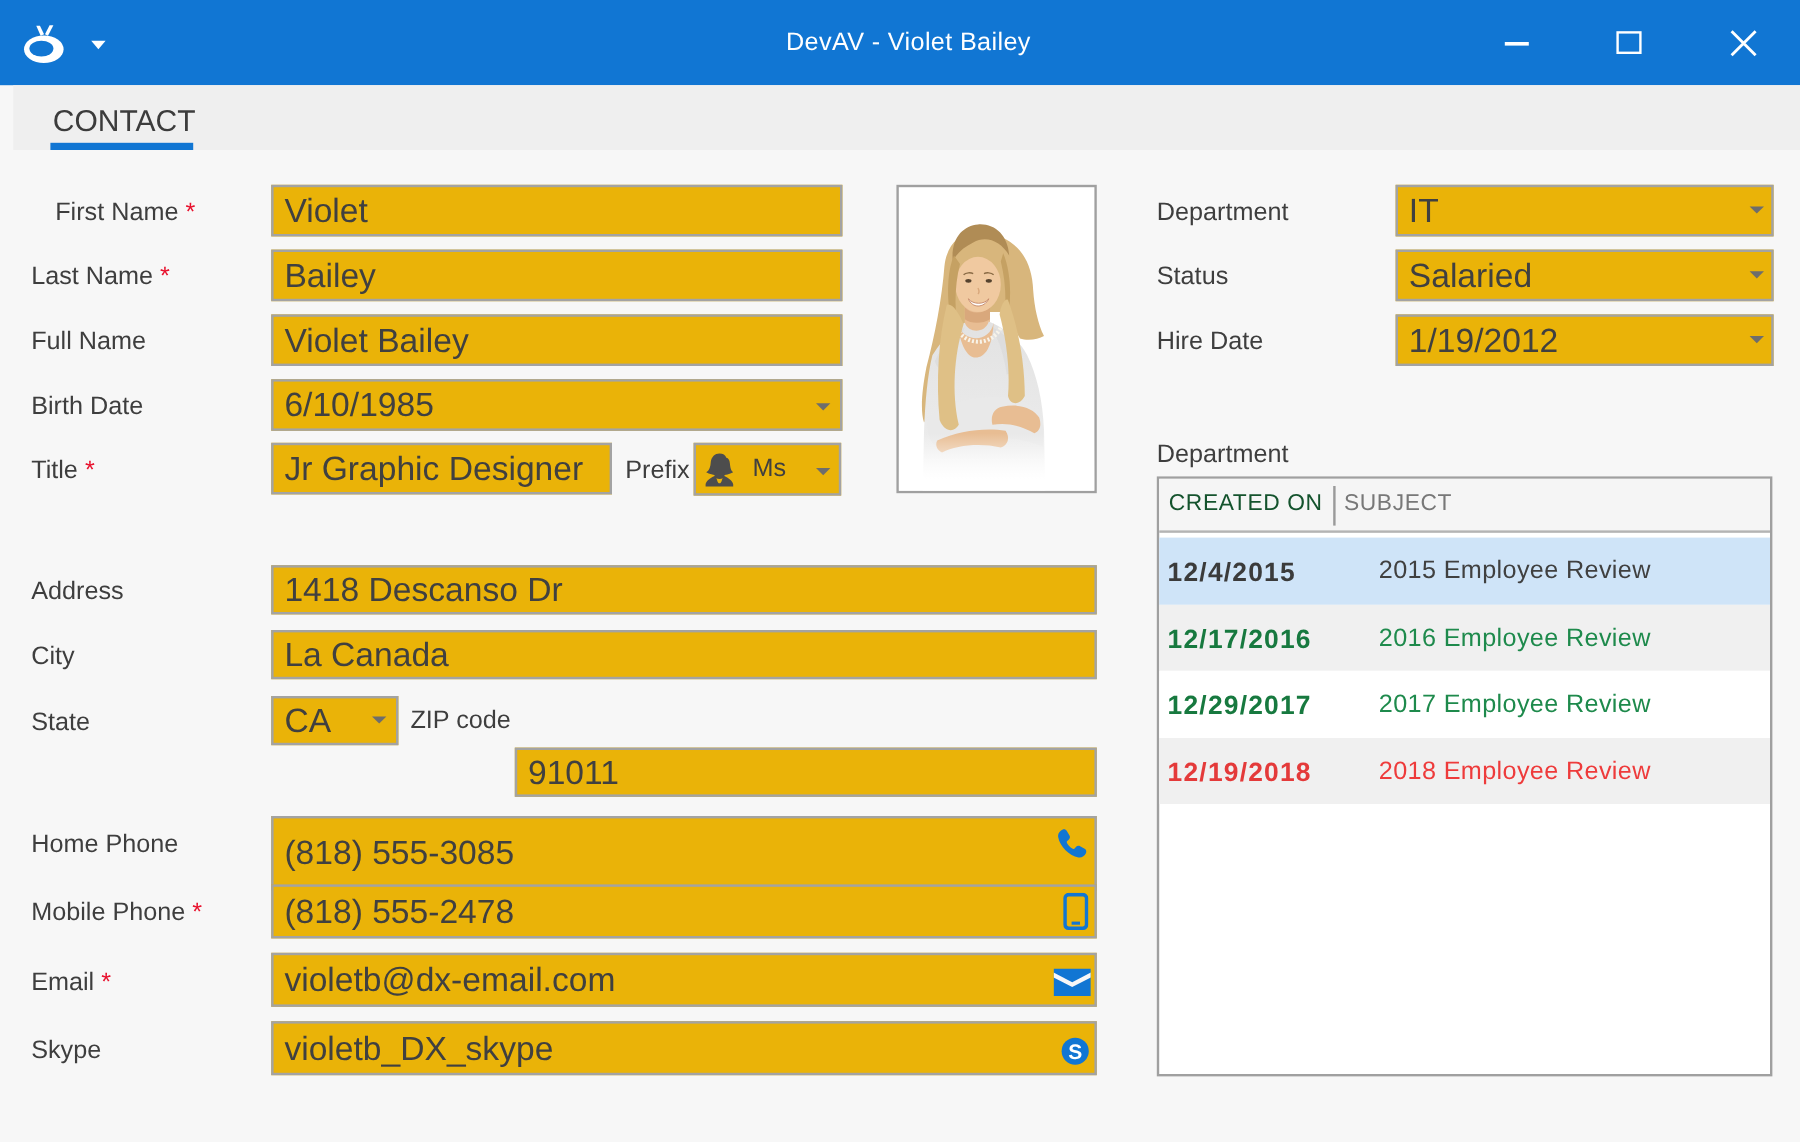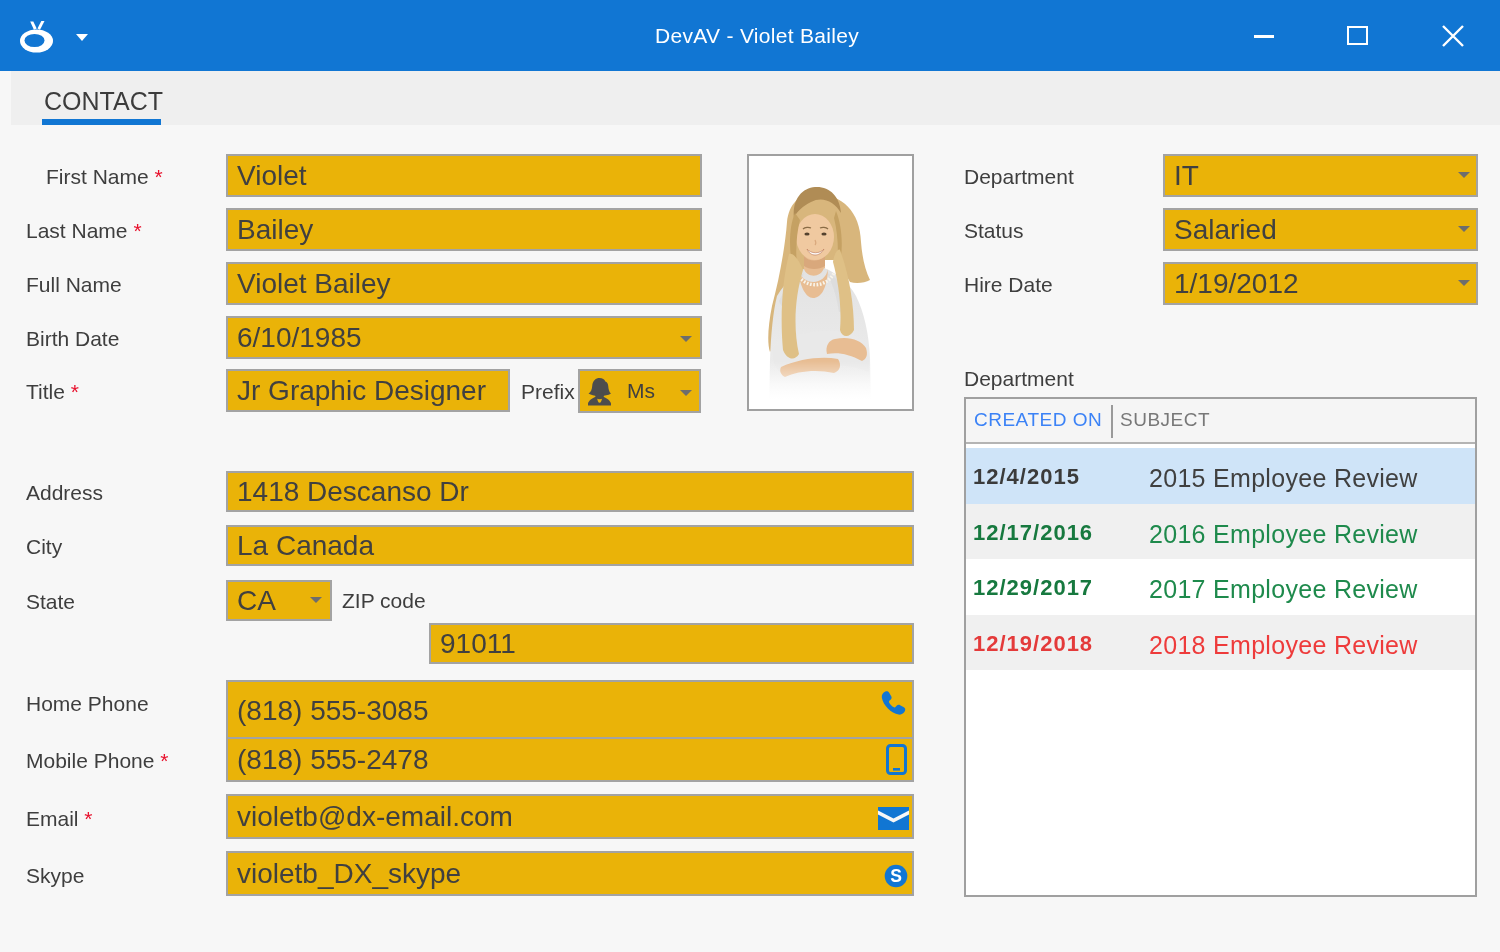--- a/index.html
+++ b/index.html
@@ -3,21 +3,21 @@
 <meta charset="utf-8">
 <style>
   * { margin:0; padding:0; box-sizing:border-box; }
   html,body { width:1500px; height:952px; overflow:hidden; }
   body { font-family:"Liberation Sans", sans-serif; background:#f7f7f7; position:relative; }
   .abs { position:absolute; }
   .lbl { position:absolute; font-size:21px; color:#3e3e3e; white-space:nowrap; }
   .star { color:#e8112d; }
   .inp { position:absolute; background:#eab308; border:2px solid #a3a3a3; font-size:28px; color:#404040; display:flex; align-items:center; padding-left:9px; white-space:nowrap; }
   .caret { position:absolute; width:0; height:0; border-left:6px solid transparent; border-right:6px solid transparent; border-top:6.5px solid #6d6d6d; }
-  .rowtxt { position:absolute; font-size:25px; white-space:nowrap; }
+  .rowtxt { position:absolute; font-size:21px; white-space:nowrap; }
 </style>
 </head>
 <body>
 
   <div class="abs" style="left:0;top:0;width:1500px;height:71px;background:#1176d3;">
     <svg class="abs" style="left:18px;top:17px;" width="40" height="40" viewBox="0 0 40 40">
       <path d="M12.2 4.5 L15.3 4.5 L18.7 11.5 L15.9 12.8 Z" fill="#fff"></path>
       <path d="M26.5 4 L23.3 4 L19.5 11.5 L22.0 12.8 Z" fill="#fff"></path>
       <ellipse cx="18.5" cy="24" rx="16.5" ry="11.5" fill="#fff"></ellipse>
       <ellipse cx="16.5" cy="23.5" rx="10" ry="6.6" fill="#1176d3"></ellipse>
@@ -160,21 +160,21 @@
   <div class="caret" style="left:1458px;top:172px;"></div>
   <div class="inp" style="left:1163px;top:208px;width:315px;height:43px;">Salaried</div>
   <div class="caret" style="left:1458px;top:226px;"></div>
   <div class="inp" style="left:1163px;top:262px;width:315px;height:43px;">1/19/2012</div>
   <div class="caret" style="left:1458px;top:280px;"></div>
 
   <div class="lbl" style="left:964px;top:367px;">Department</div>
 
   <div class="abs" style="left:964px;top:397px;width:513px;height:500px;border:2px solid #a0a0a0;background:#fff;">
     <div class="abs" style="left:0;top:0;width:509px;height:45px;background:#f5f5f5;border-bottom:2px solid #b4b4b4;"></div>
-    <div class="abs" style="left:8px;top:10px;font-size:19px;color:#3b82f6;letter-spacing:0.5px;">CREATED ON</div>
+    <div class="abs" style="left:8px;top:10px;font-size:19px;color:#14532d;letter-spacing:0.5px;">CREATED ON</div>
     <div class="abs" style="left:145px;top:6px;width:2px;height:33px;background:#9a9a9a;"></div>
     <div class="abs" style="left:154px;top:10px;font-size:19px;color:#787878;letter-spacing:0.5px;">SUBJECT</div>
     <div class="abs" style="left:0;top:49px;width:509px;height:55.5px;background:#cfe4f8;"></div>
     <div class="abs" style="left:0;top:104.5px;width:509px;height:55.5px;background:#f0f0f0;"></div>
     <div class="abs" style="left:0;top:160px;width:509px;height:55.5px;background:#ffffff;"></div>
     <div class="abs" style="left:0;top:215.5px;width:509px;height:55.5px;background:#f0f0f0;"></div>
     <div class="rowtxt" style="left:7px;top:65px;font-weight:bold;font-size:22px;letter-spacing:1px;color:#3b3b3b;">12/4/2015</div>
     <div class="rowtxt" style="left:183px;top:65px;color:#404040;letter-spacing:0.3px;">2015 Employee Review</div>
     <div class="rowtxt" style="left:7px;top:120.5px;font-weight:bold;font-size:22px;letter-spacing:1px;color:#17793f;text-align:center;">12/17/2016</div>
     <div class="rowtxt" style="left:183px;top:120.5px;color:#1e8a4c;letter-spacing:0.3px;">2016 Employee Review</div>

